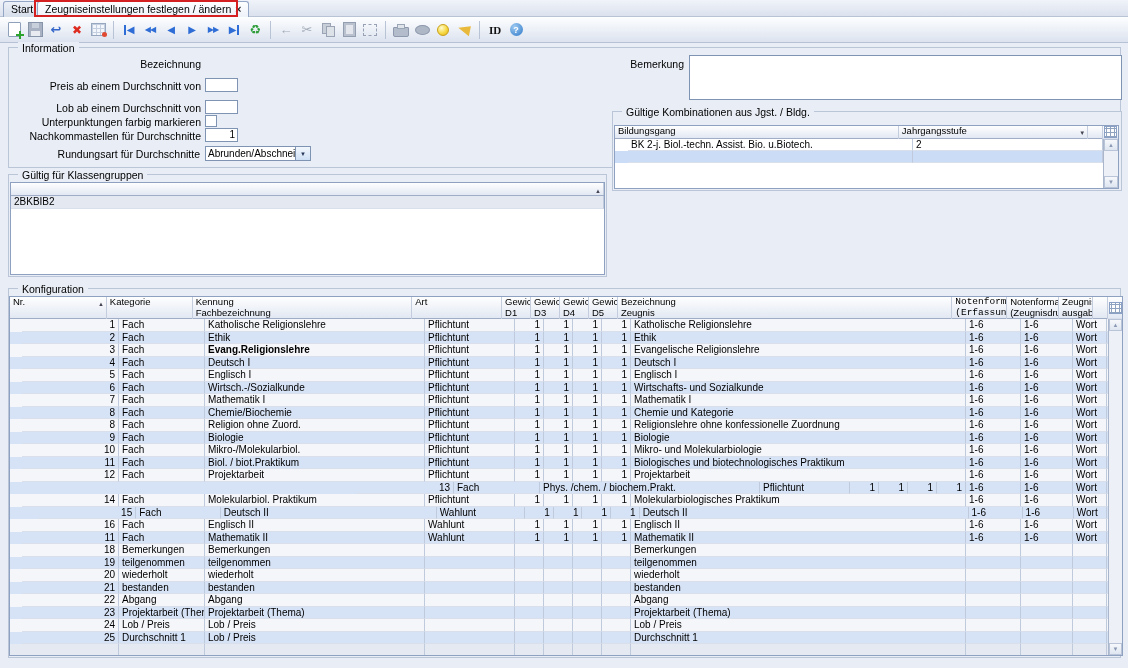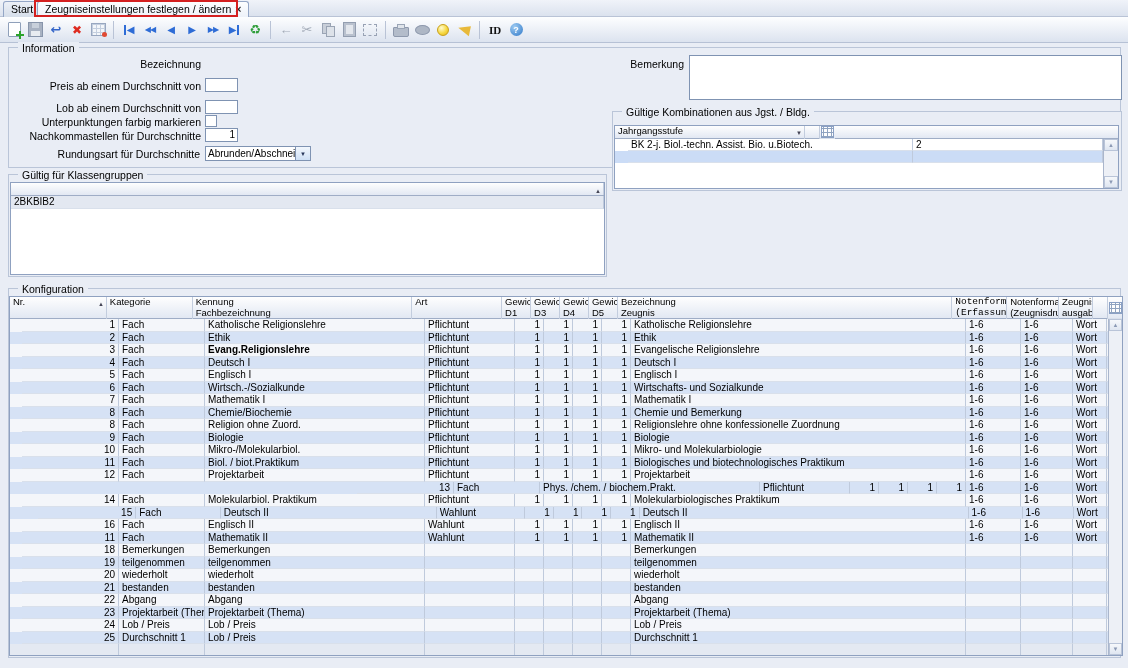--- a/index.html
+++ b/index.html
@@ -202,20 +202,21 @@
     <span class="cbtn">▼</span>
   </div>
   <div class="flabel" style="left:560px;top:58px;width:124px;">Bemerkung</div>
   <div class="textarea" style="left:689px;top:55px;width:433px;height:45px;"></div>
 
   <div class="gbox" style="left:612px;top:111px;width:510px;height:80px;background:#e9edf5;">
     <span class="glabel">Gültige Kombinationen aus Jgst. / Bldg.</span>
   </div>
   <div class="xtable" style="left:614px;top:125px;width:505px;height:64px;">
     <div class="xhead" style="height:13px;" id="komb-head">
+        <div class="hc" style="width: 285px; height: 13px;">Bildungsgang</div>
         <div class="hc" style="width: 190px; height: 13px;">Jahrgangsstufe<span class="sort">▼</span></div>
         <div class="hc" style="width: 15px; height: 13px;"></div>
         <div class="xcell" style="width: 15px; height: 13px; border-right: none;">
           <div class="gridbtn"></div>
         </div>
       </div>
     <div id="komb-body">
         <div class="xrow" style="height: 12px;">
           <div class="c" style="width: 285px;">BK 2-j. Biol.-techn. Assist. Bio. u.Biotech.</div>
           <div class="c" style="width: 190px;">2</div>
@@ -407,21 +408,21 @@
         </div>
         <div class="xrow blue">
           <div class="c r" style="width: 97px;">8</div>
           <div class="c" style="width: 86px;">Fach</div>
           <div class="c" style="width: 220px;">Chemie/Biochemie</div>
           <div class="c" style="width: 90px;">Pflichtunt</div>
           <div class="c r" style="width: 29px;">1</div>
           <div class="c r" style="width: 29px;">1</div>
           <div class="c r" style="width: 29px;">1</div>
           <div class="c r" style="width: 29px;">1</div>
-          <div class="c" style="width: 335px;">Chemie und Bemerkung</div>
+          <div class="c" style="width: 335px;">Chemie und Kategorie</div>
           <div class="c" style="width: 55px;">1-6</div>
           <div class="c" style="width: 52px;">1-6</div>
           <div class="c" style="width: 34px;">Wort</div>
           <div class="xcell" style="width: 15px;">
             <div class="xbtn">✖</div>
           </div>
         </div>
         <div class="xrow white">
           <div class="c r" style="width: 97px;">8</div>
           <div class="c" style="width: 86px;">Fach</div>

